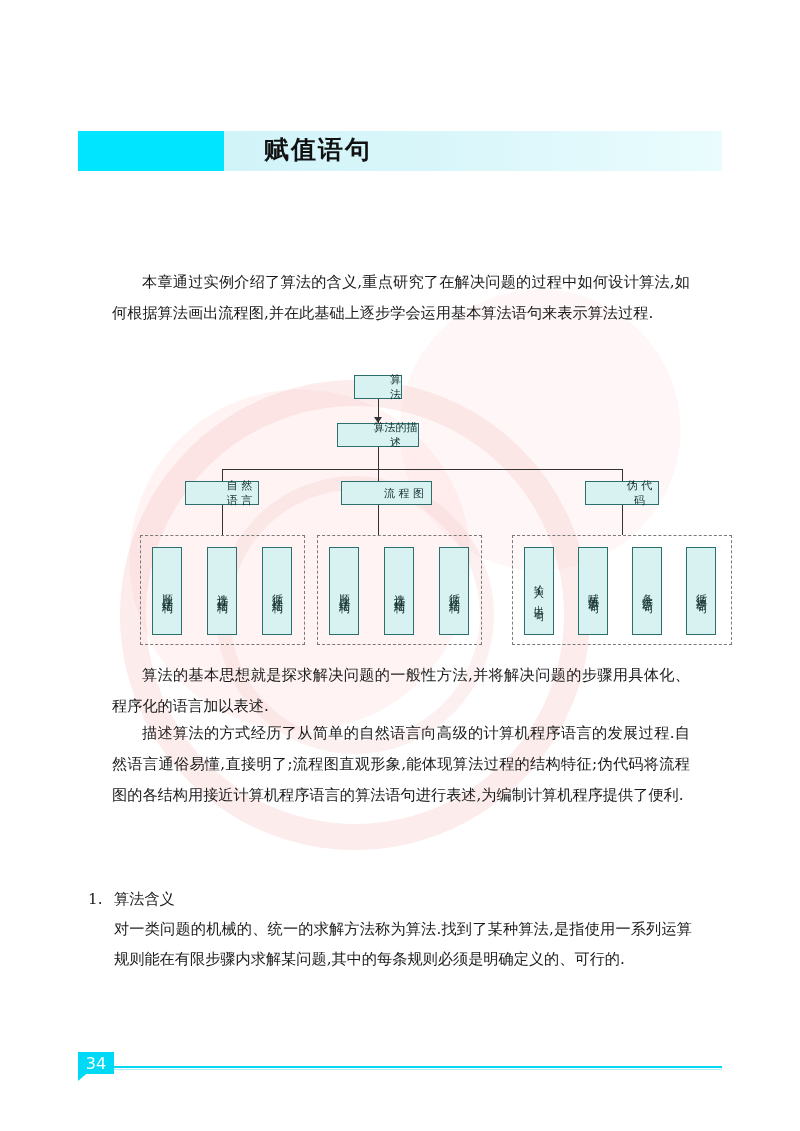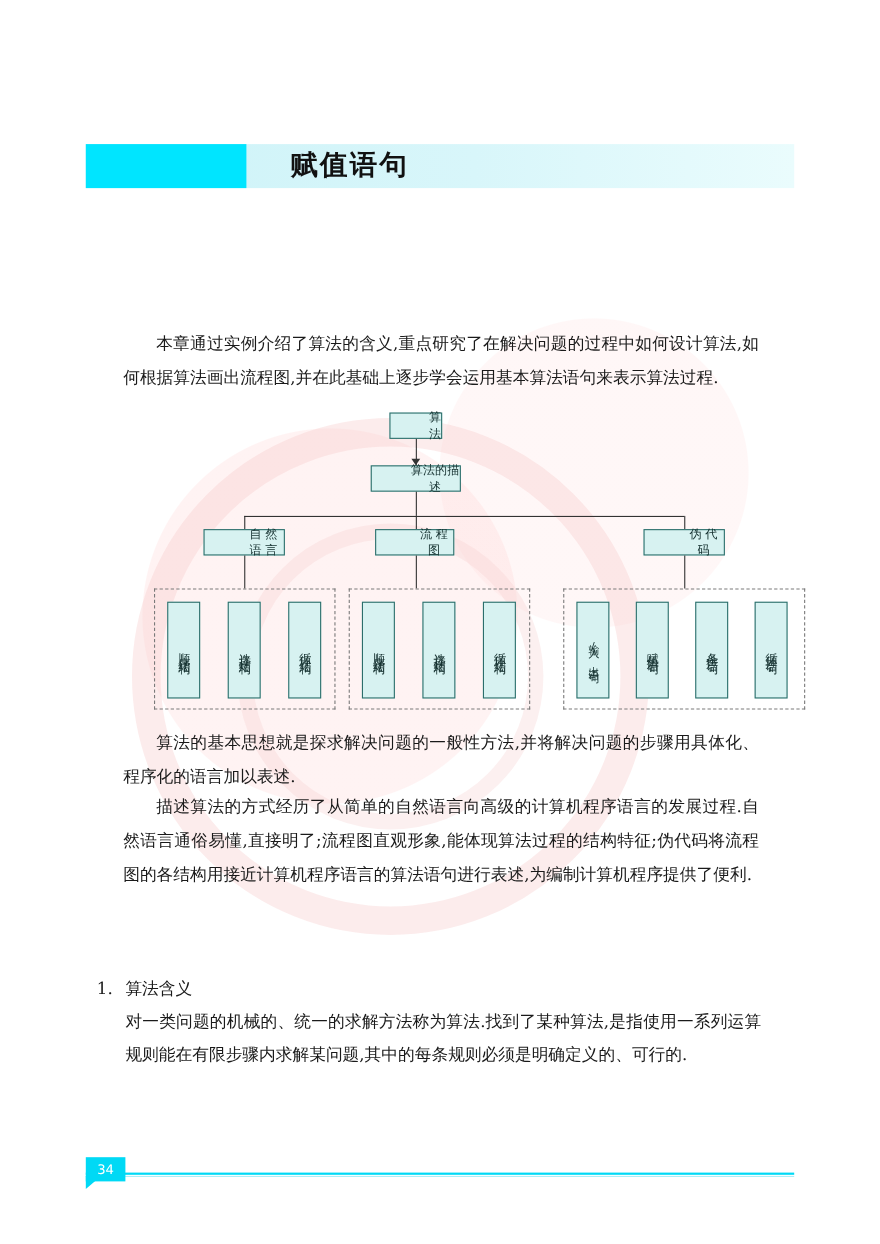--- a/index.html
+++ b/index.html
@@ -54,21 +54,21 @@
   #sect2{top:843px;}
 
   
   .para{
     position:absolute;left:112px;width:578px;
     font-family:"DejaVu Serif","Liberation Serif",serif;
     font-size:15.2px;line-height:31px;color:#1a1a1a;
     text-align:justify;text-justify:inter-ideograph;
   }
   .indent{text-indent:30px;}
-  #p1{top:297px;}
+  #p1{top:267px;}
   #p2{top:660px;}
   #p3{top:718px;}
 
   
   .diagram{position:absolute;left:112px;top:375px;width:578px;height:275px;}
   .node{
     position:absolute;box-sizing:border-box;
     background:#d7f2f1;border:1px solid #2b6e6b;
     font-family:"DejaVu Serif","Liberation Serif",serif;
     font-size:11px;color:#14302f;
@@ -104,21 +104,21 @@
 
   
   .footer-rule{
     position:absolute;left:78px;top:1066px;width:644px;height:2px;background:#00d9f5;
   }
   .footer-rule2{
     position:absolute;left:78px;top:1069px;width:644px;height:1px;background:#a9eef7;
   }
   .folio{
     position:absolute;left:78px;top:1052px;width:36px;height:22px;
-    background:#00d9f5;color:#fff;font-size:12px;
+    background:#00d9f5;color:#fff;font-size:16px;
     display:flex;align-items:center;justify-content:center;
     font-family:"DejaVu Sans","Liberation Sans",sans-serif;
   }
   .corner{
     position:absolute;left:78px;top:1069px;width:0;height:0;
     border-left:14px solid #00d9f5;border-bottom:12px solid transparent;
   }
 </style>
 </head>
 <body>
@@ -142,21 +142,21 @@
 
     <div class="node" style="left:225px;top:48px;width:82px;height:24px;">算法的描述</div>
 
     <div class="ln v" style="left:266px;top:72px;height:22px;"></div>
     <div class="ln h" style="left:110px;top:94px;width:400px;"></div>
     <div class="ln v" style="left:110px;top:94px;height:12px;"></div>
     <div class="ln v" style="left:266px;top:94px;height:12px;"></div>
     <div class="ln v" style="left:510px;top:94px;height:12px;"></div>
 
     <div class="node" style="left:73px;top:106px;width:74px;height:24px;">自 然 语 言</div>
-    <div class="node" style="left:229px;top:106px;width:72px;height:24px;">流 程 图</div>
+    <div class="node" style="left:229px;top:106px;width:91px;height:24px;">流 程 图</div>
     <div class="node" style="left:473px;top:106px;width:74px;height:24px;">伪 代 码</div>
 
     <div class="ln v" style="left:110px;top:130px;height:30px;"></div>
     <div class="ln v" style="left:266px;top:130px;height:30px;"></div>
     <div class="ln v" style="left:510px;top:130px;height:30px;"></div>
 
     <div class="dashbox" style="left:28px;top:160px;width:165px;height:110px;"></div>
     <div class="dashbox" style="left:205px;top:160px;width:165px;height:110px;"></div>
     <div class="dashbox" style="left:400px;top:160px;width:220px;height:110px;"></div>
 

